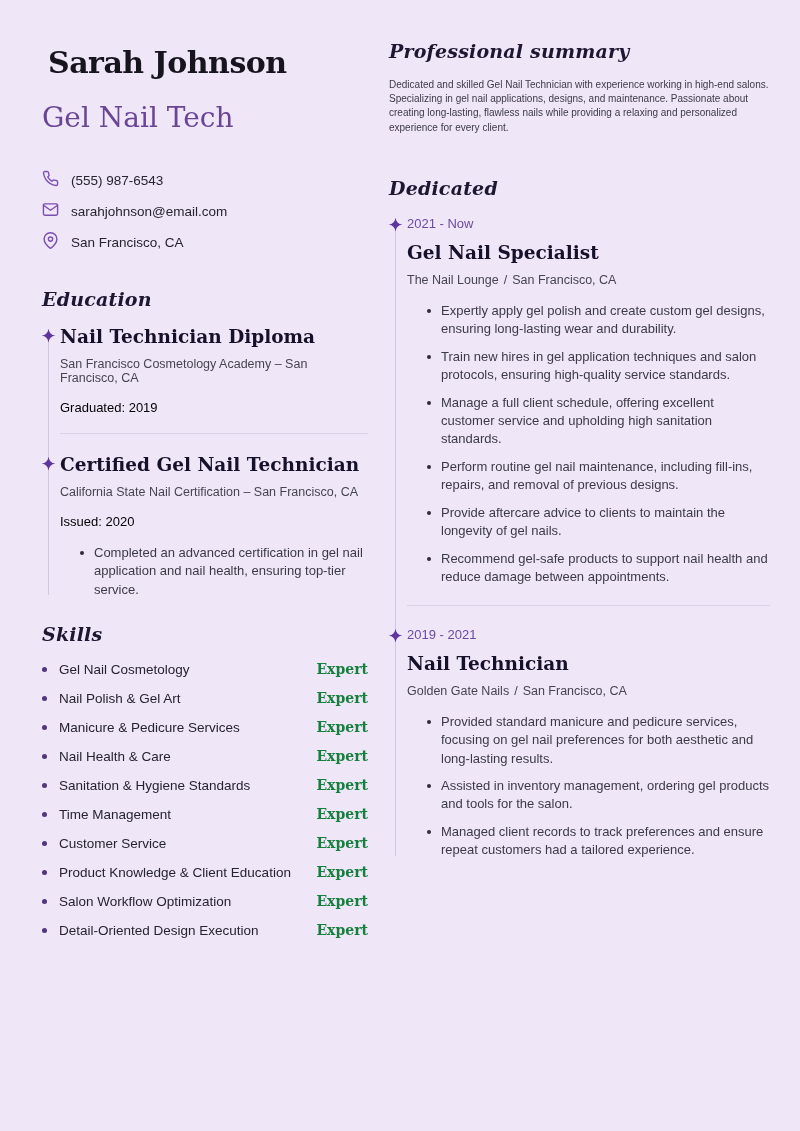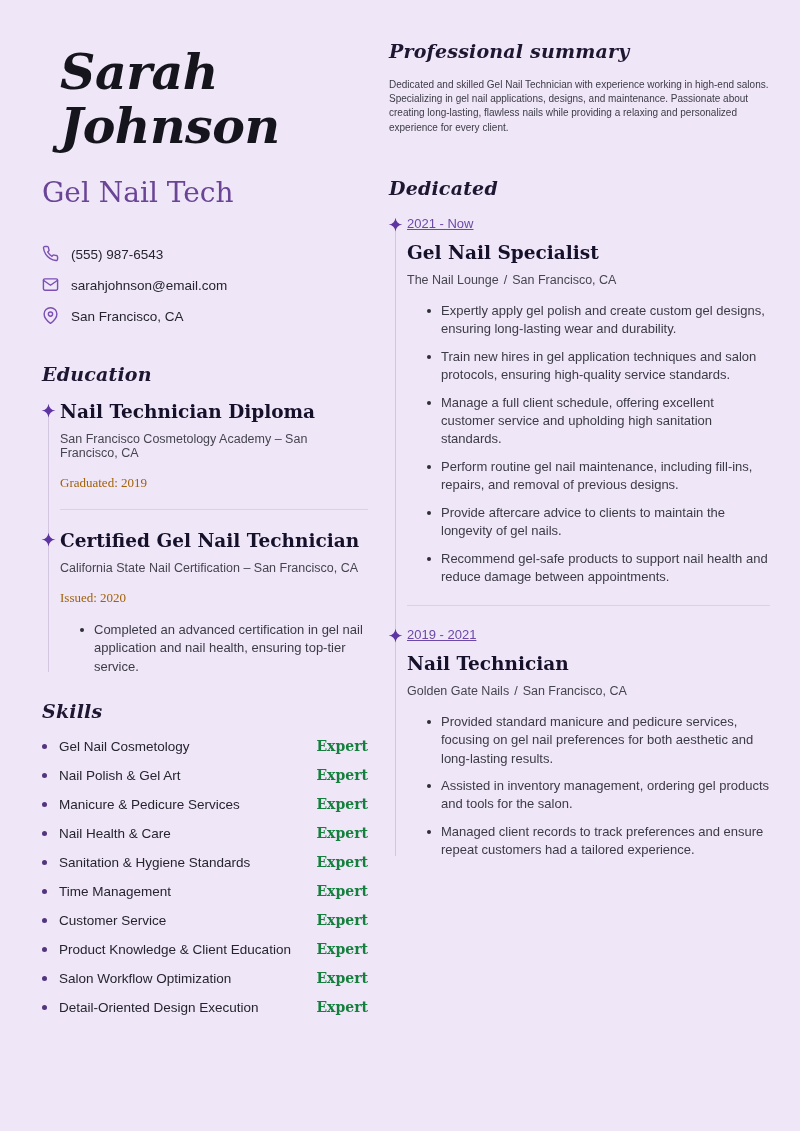--- a/index.html
+++ b/index.html
@@ -17,27 +17,26 @@
   }
 
   
   .col-left  { width: 368px; min-width: 368px; padding: 46px 0 0 42px; }
   .col-right { flex: 1; padding: 40px 30px 0 21px; }
 
   
   .person-name {
     font-family: "DejaVu Serif", serif;
     font-weight: bold;
-    font-size: 49px;
+    font-size: 30px;
     line-height: 1.1;
     letter-spacing: -0.5px;
     color: #16141c;
-    margin: 0 0 22px 18px;
+    margin: 0 0 22px 6px;
     max-width: 240px;
-    font-style: italic;
   }
   .job-title {
     font-family: "DejaVu Serif", serif;
     font-size: 28px;
     font-weight: normal;
     color: #6a4596;
     margin: 0 0 36px 0;
   }
   .contact-list { margin-bottom: 36px; }
   .contact-row {
@@ -86,22 +85,22 @@
 
   .entry-title {
     font-family: "DejaVu Serif", serif;
     font-weight: bold;
     font-size: 18.5px;
     color: #16112a;
     margin: 0 0 10px 0;
   }
   .entry-sub { font-size: 12.5px; color: #46454f; margin-bottom: 15px; }
   .entry-sub .sep { margin: 0 5px; }
-  .entry-date { font-size: 13px; color: #a16207; font-family: Liberation Serif, serif; }
-  .entry-period { font-size: 13px; font-weight: 500; color: #6c49a6; margin: 0 0 11px 0; padding-top: 1px; text-decoration: underline; }
+  .entry-date { font-size: 13px; color: #000000; }
+  .entry-period { font-size: 13px; font-weight: 500; color: #6c49a6; margin: 0 0 11px 0; padding-top: 1px; }
 
   
   ul.bullets { list-style: none; margin: 15px 0 0 0; padding: 0 0 0 20px; }
   ul.bullets li {
     position: relative;
     padding-left: 14px;
     margin-bottom: 9px;
     font-size: 13px;
     line-height: 1.42;
     color: #3c3b45;

